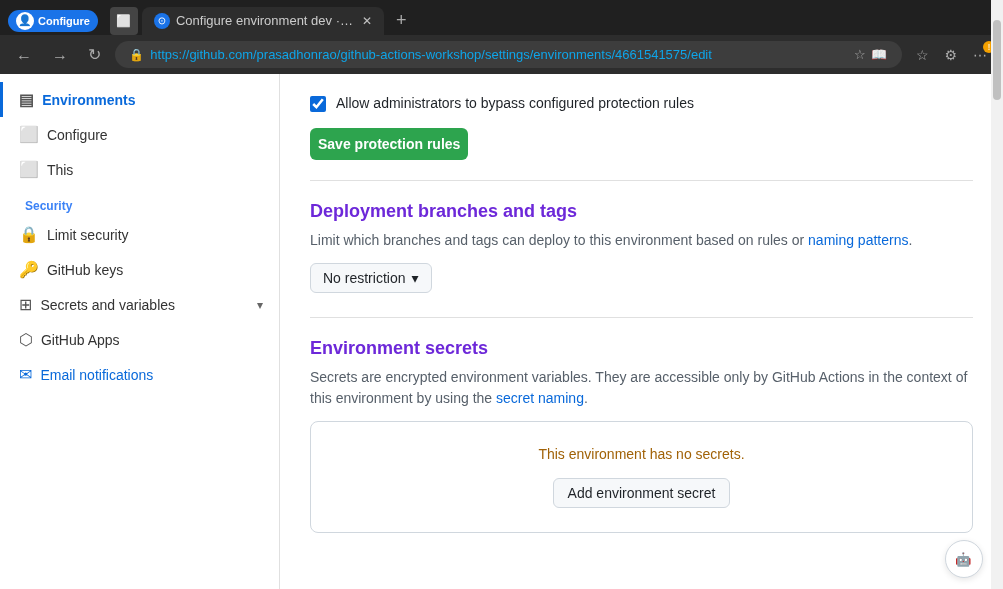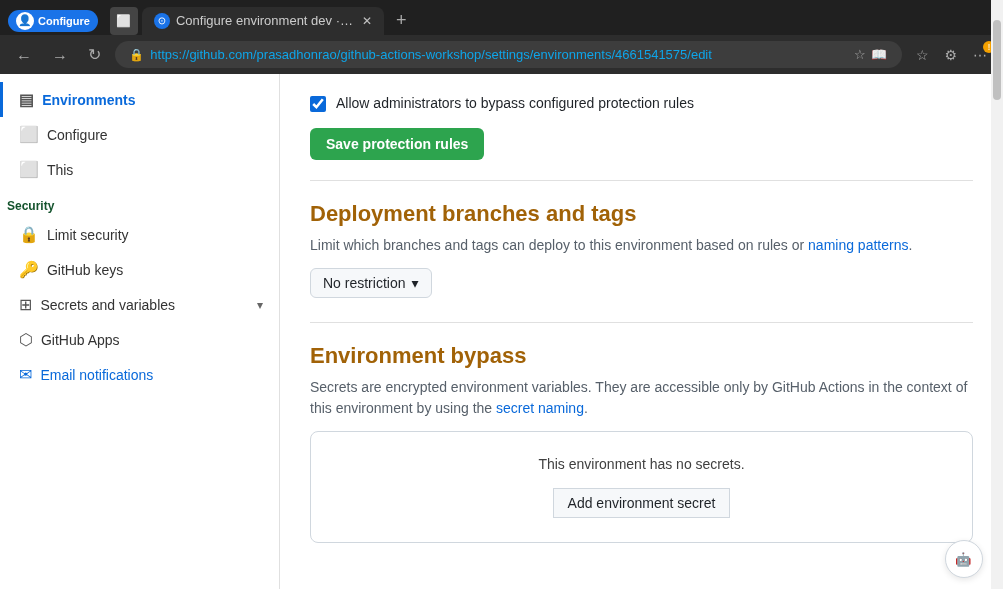--- a/index.html
+++ b/index.html
@@ -26,47 +26,47 @@
     .inprivate-avatar { width: 18px; height: 18px; background: #fff; border-radius: 50%; display: inline-flex; align-items: center; justify-content: center; }
 
     
     .page { display: flex; height: 520px; background: #fff; }
     
     
     .sidebar { width: 280px; min-width: 280px; border-right: 1px solid #e0e0e0; padding: 8px 0; overflow-y: auto; background: #fff; }
     .sidebar-item { display: flex; align-items: center; gap: 8px; padding: 8px 16px; color: #333; cursor: pointer; font-size: 14px; border-left: 3px solid transparent; }
     .sidebar-item.active { border-left-color: #0969da; font-weight: 600; color: #0969da; }
     .sidebar-item .icon { font-size: 16px; color: #555; }
-    .sidebar-section-label { padding: 12px 7px 4px; font-size: 12px; font-weight: 600; color: #14532d; text-transform: none; }
+    .sidebar-section-label { padding: 12px 25px 4px; font-size: 12px; font-weight: 600; color: #3b82f6; text-transform: none; }
     .sidebar-item-expand { margin-left: auto; font-size: 12px; color: #666; }
 
     
     .main-content { flex: 1; overflow-y: auto; padding: 20px 30px; position: relative; }
     .scrollbar-track { position: absolute; right: 0; top: 0; bottom: 0; width: 12px; background: #f1f1f1; }
     .scrollbar-thumb { width: 8px; margin: 2px; background: #c0c0c0; border-radius: 4px; height: 80px; margin-top: 20px; }
 
     
     .section { margin-bottom: 24px; }
     .checkbox-row { display: flex; align-items: center; gap: 10px; margin-bottom: 16px; }
     .checkbox-row input[type="checkbox"] { margin-top: 2px; width: 16px; height: 16px; accent-color: #0969da; cursor: pointer; }
     .checkbox-label { font-size: 14px; color: #1f2328; }
 
-    .save-btn { background: #2da44e; color: #fff; border: none; padding: 8px 16px; border-radius: 6px; font-size: 14px; font-weight: 600; cursor: pointer; }
-
-    .section-title { font-size: 22px; font-weight: 600; color: #a16207; margin-bottom: 6px; }
+    .save-btn { background: #2da44e; color: #fff; border: none; padding: 8px 8px; border-radius: 6px; font-size: 14px; font-weight: 600; cursor: pointer; }
+
+    .section-title { font-size: 18px; font-weight: 600; color: #6d28d9; margin-bottom: 6px; }
     .section-desc { font-size: 14px; color: #57606a; margin-bottom: 12px; line-height: 1.5; margin-top: 8px; }
     .section-desc a { color: #0969da; text-decoration: none; }
 
     .dropdown-btn { display: flex; align-items: center; gap: 6px; padding: 6px 12px; border: 1px solid #d0d7de; border-radius: 6px; background: #f6f8fa; cursor: pointer; font-size: 14px; color: #1f2328; justify-content: space-between; }
 
     .section-divider { border: none; border-top: 1px solid #e0e0e0; margin: 20px 0; }
 
     .env-secrets-box { border: 1px solid #d0d7de; border-radius: 8px; padding: 24px; text-align: center; margin-top: 12px; }
-    .no-secrets-text { color: #404040; font-size: 14px; margin-bottom: 16px; }
-    .add-secret-btn { padding: 6px 14px; border: 1px solid #d0d7de; border-radius: 0; background: #f6f8fa; color: #1f2328; font-size: 14px; cursor: pointer; font-weight: 500; }
+    .no-secrets-text { color: #a16207; font-size: 14px; margin-bottom: 16px; }
+    .add-secret-btn { padding: 6px 14px; border: 1px solid #d0d7de; border-radius: 6px; background: #f6f8fa; color: #1f2328; font-size: 14px; cursor: pointer; font-weight: 500; }
 
     .copilot-btn { position: absolute; bottom: 16px; right: 20px; background: #fff; border: 1px solid #d0d7de; border-radius: 50%; width: 38px; height: 38px; display: flex; align-items: center; justify-content: center; cursor: pointer; box-shadow: 0 2px 6px rgba(0,0,0,0.1); }
   </style>
 </head>
 <body>
 
 <div class="browser-chrome">
 
   <div class="browser-tab-bar">
     <div class="inprivate-badge">
@@ -170,21 +170,21 @@
       <button class="dropdown-btn">
         <span>No restriction</span>
         <span>▾</span>
       </button>
     </div>
 
     <hr class="section-divider">
 
     
     <div class="section">
-      <div class="section-title">Environment bypass</div>
+      <div class="section-title">Environment secrets</div>
       <div class="section-desc">
         <span>Secrets are encrypted environment variables. They are accessible only by GitHub Actions in the context of this environment by using the </span><a href="#">secret naming</a><span>.</span>
       </div>
       <div class="env-secrets-box">
         <div class="no-secrets-text">This environment has no secrets.</div>
         <button class="add-secret-btn">Add environment secret</button>
       </div>
     </div>
 
     

